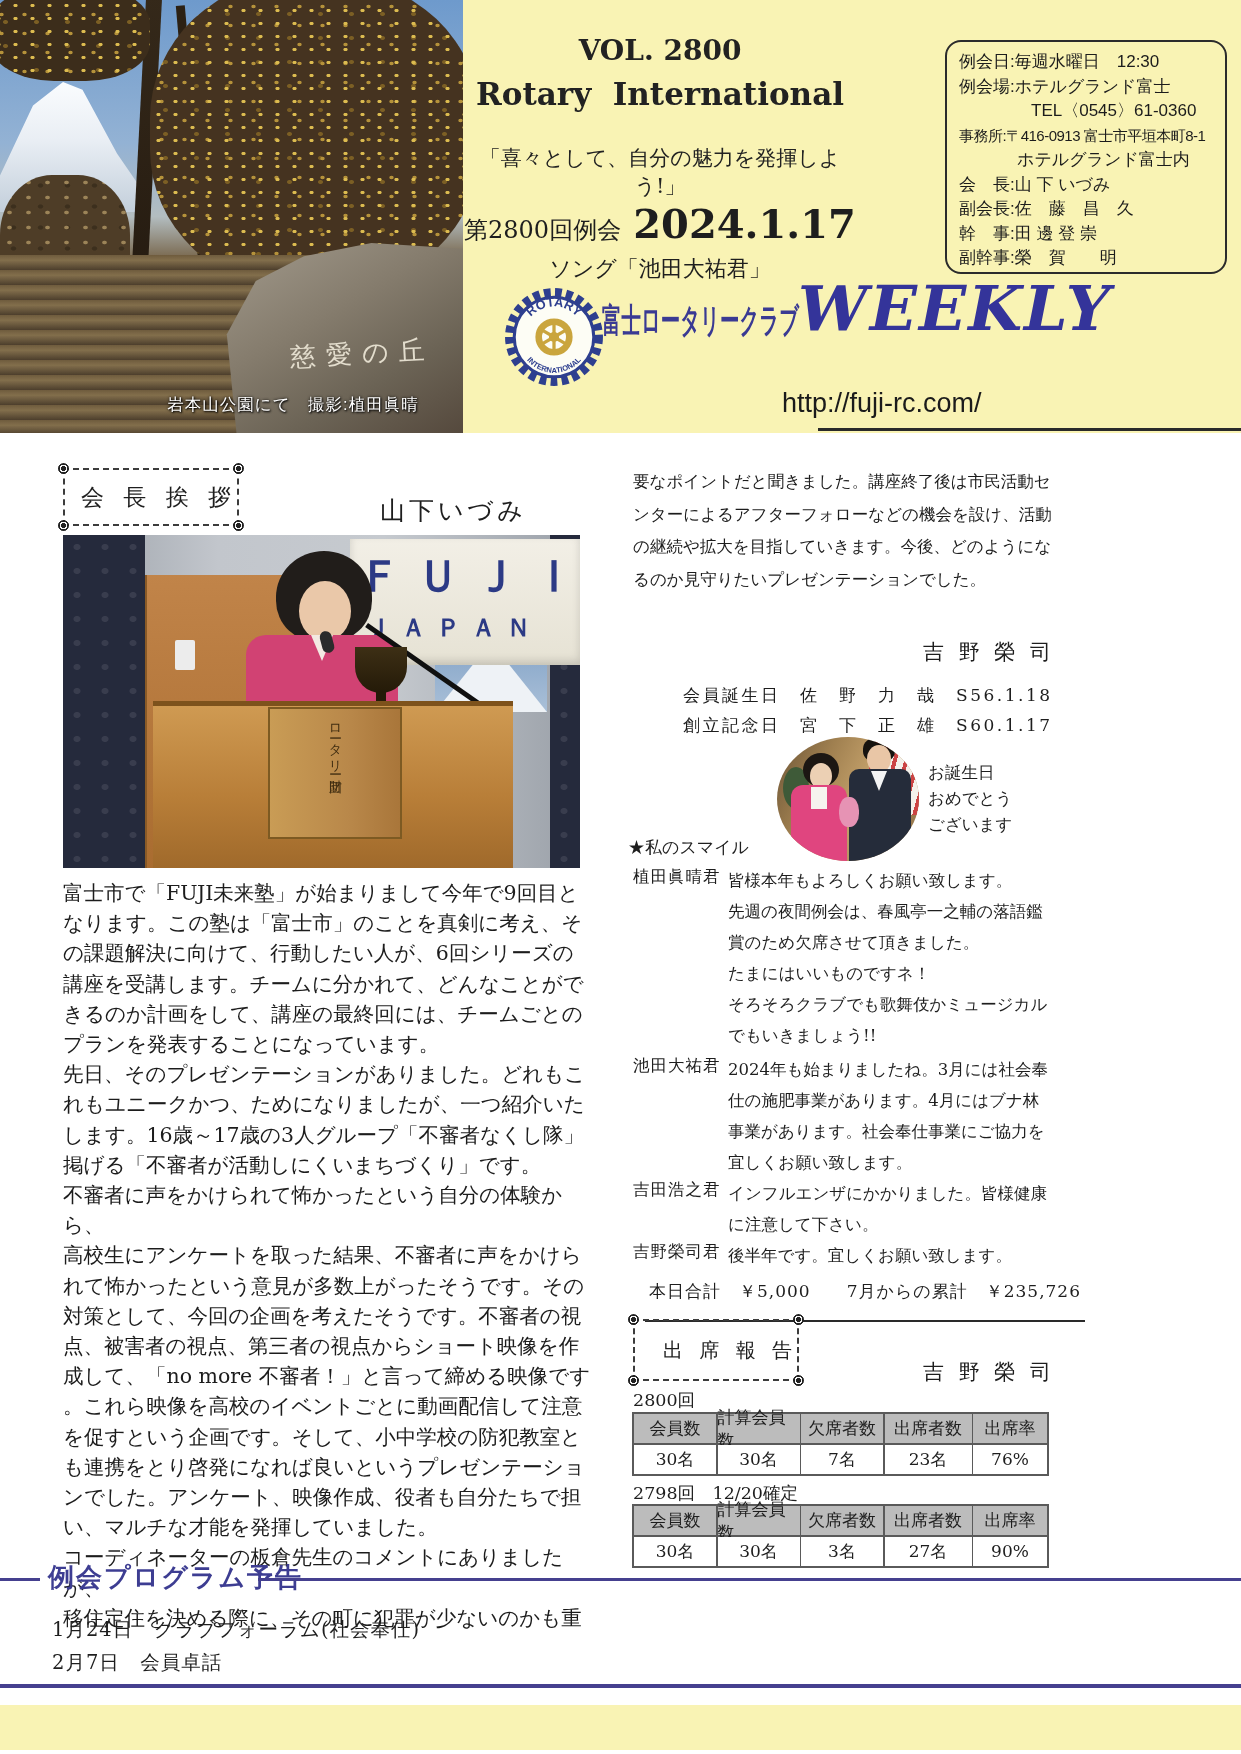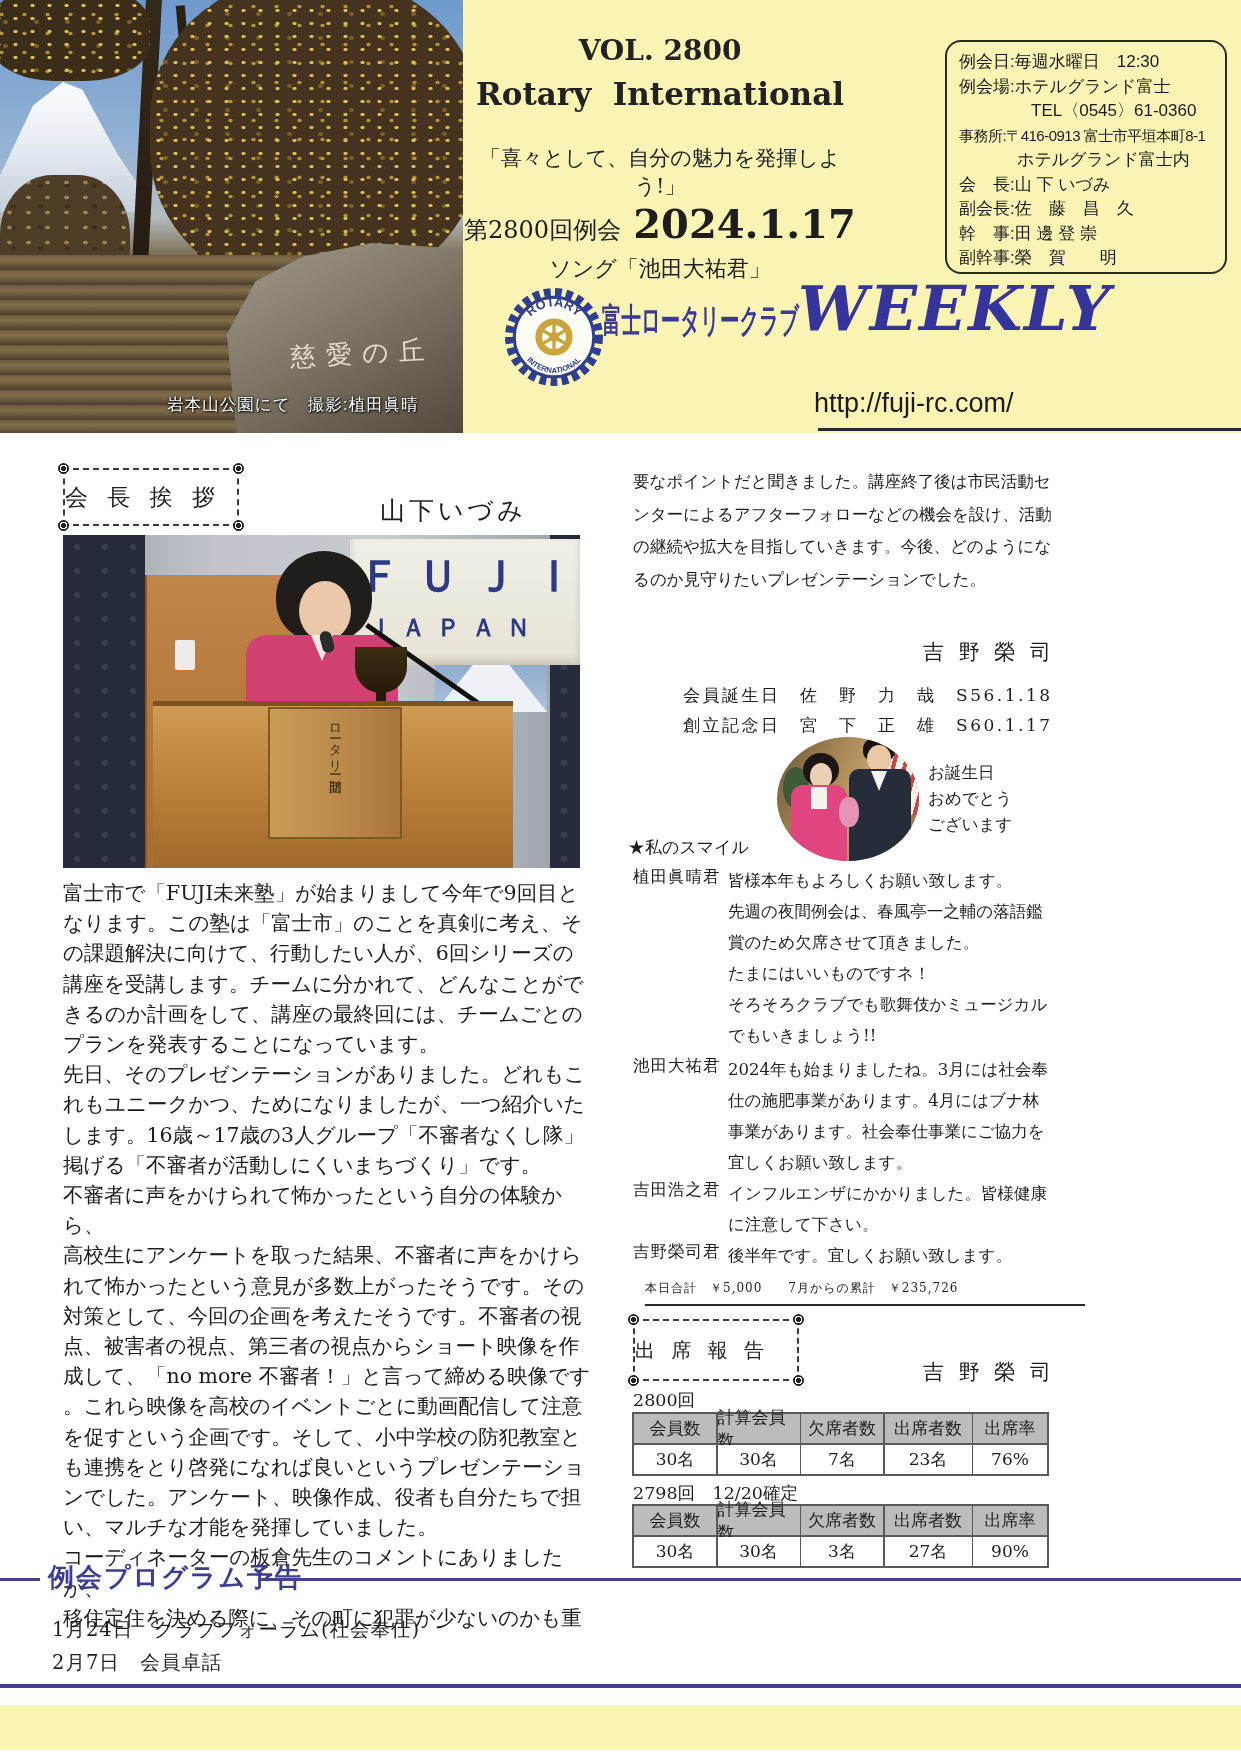--- a/index.html
+++ b/index.html
@@ -15,21 +15,21 @@
   #top-photo{left:0;top:0;width:463px;height:433px;overflow:hidden;background:#6e9acc;}
   .speck-y{background-image:radial-gradient(#dcbc50 1.6px,transparent 2.6px),radial-gradient(#b5923a 1.6px,transparent 2.6px),radial-gradient(#7c5f24 2px,transparent 3px);background-size:17px 13px,23px 19px,31px 24px;}
   .speck-t{background-image:radial-gradient(#9c8458 1.8px,transparent 2.8px),radial-gradient(#3c2f1d 2.2px,transparent 3.2px);background-size:19px 15px,27px 21px;}
   #info-box{left:945px;top:40px;width:282px;height:234px;border:2px solid #2b2b2b;border-radius:16px;
             font-family:"Liberation Sans","DejaVu Sans",sans-serif;font-size:17px;line-height:24.5px;color:#1c1c1c;
             padding:8px 0 0 12px;box-sizing:border-box;}
   .ib-ind1{padding-left:72px;}
   .ib-ind2{padding-left:58px;}
   .ib-small{font-size:15px;letter-spacing:-0.5px;}
   
-  .dashbox{position:absolute;border:2px dashed #3c3c3c;display:flex;align-items:center;justify-content:flex-start;}
+  .dashbox{position:absolute;border:2px dashed #3c3c3c;display:flex;align-items:center;justify-content:flex-end;}
   .cdot{position:absolute;width:11px;height:11px;border-radius:50%;
         background:radial-gradient(circle,#222 0 2.6px,#f7f7f7 2.6px 3.8px,#222 3.8px 5.5px,transparent 5.5px);}
   .cdot.tl{left:-7px;top:-7px;} .cdot.tr{right:-7px;top:-7px;} .cdot.bl{left:-7px;bottom:-7px;} .cdot.br{right:-7px;bottom:-7px;}
   
   .att-table{position:absolute;display:grid;grid-template-columns:82px 82px 82px 87px 74px;gap:1.5px;
              background:#5a5a5a;border:2px solid #5a5a5a;}
   .att-table .hc{background:#bcbcbc;height:29px;display:flex;align-items:center;justify-content:center;font-size:17px;}
   .att-table .dc{background:#ffffff;height:29px;display:flex;align-items:center;justify-content:center;font-size:17px;}
   .rule{position:absolute;background:#45408f;}
 </style>
@@ -95,21 +95,21 @@
         <line x1="50" y1="50" x2="62" y2="57"></line>
           <line x1="50" y1="50" x2="50" y2="64"></line>
         <line x1="50" y1="50" x2="38" y2="57"></line>
           <line x1="50" y1="50" x2="38" y2="43"></line>
       </g>
     </svg>
   </div>
 
   <div class="abs sans" style="left:602px;top:298px;font-size:27px;font-weight:bold;color:#3a3a93;transform:scaleX(.72) scaleY(1.25);transform-origin:left top;white-space:nowrap;">富士ロータリークラブ</div>
   <div class="abs serif" style="left:798px;top:272px;font-size:62px;font-weight:bold;font-style:italic;color:#34349a;letter-spacing:2px;">WEEKLY</div>
-  <div class="abs sans" style="left:814px;top:388px;font-size:27px;color:#1b1b1b;">http://fuji-rc.com/</div>
+  <div class="abs sans" style="left:782px;top:388px;font-size:27px;color:#1b1b1b;">http://fuji-rc.com/</div>
   <div class="abs" style="left:818px;top:428px;width:423px;height:3px;background:#2a2a2a;"></div>
 
   <div class="dashbox" style="left:63px;top:468px;width:172px;height:54px;">
     <span class="cdot tl"></span>
     <span class="cdot tr"></span>
     <span class="cdot bl"></span>
     <span class="cdot br"></span>
     <span class="serif" style="font-size:23px;letter-spacing:6px;">会 長 挨 拶</span>
   </div>
   <div class="abs serif" style="left:380px;top:494px;width:200px;text-align:left;font-size:25px;letter-spacing:4px;">山下いづみ</div>
@@ -209,21 +209,21 @@
 事業があります。社会奉仕事業にご協力を
 宜しくお願い致します。</div>
 
   <div class="abs serif" style="left:633px;top:1179px;font-size:16.5px;letter-spacing:1px;">吉田浩之君</div>
   <div class="abs serif pre" style="left:728px;top:1179px;width:340px;font-size:16.5px;line-height:30.9px;">インフルエンザにかかりました。皆様健康
 に注意して下さい。</div>
 
   <div class="abs serif" style="left:633px;top:1241px;font-size:16.5px;letter-spacing:1px;">吉野榮司君</div>
   <div class="abs serif pre" style="left:728px;top:1241px;width:340px;font-size:16.5px;line-height:30.9px;">後半年です。宜しくお願い致します。</div>
 
-  <div class="abs serif" style="left:645px;top:1280px;width:440px;font-size:12px;letter-spacing:1px;border-bottom:2px solid #2a2a2a;padding-bottom:7px;">本日合計　￥5,000　　7月からの累計　￥235,726</div>
+  <div class="abs serif" style="left:645px;top:1280px;width:440px;font-size:17px;letter-spacing:1px;border-bottom:2px solid #2a2a2a;padding-bottom:17px;text-align:center;">本日合計　￥5,000　　7月からの累計　￥235,726</div>
 
   <div class="dashbox" style="left:633px;top:1319px;width:162px;height:58px;">
     <span class="cdot tl"></span>
     <span class="cdot tr"></span>
     <span class="cdot bl"></span>
     <span class="cdot br"></span>
     <span class="serif" style="font-size:20px;letter-spacing:5px;">出 席 報 告</span>
   </div>
   <div class="abs serif" style="left:905px;top:1358px;width:150px;text-align:right;font-size:21px;letter-spacing:4px;">吉 野 榮 司</div>
 

